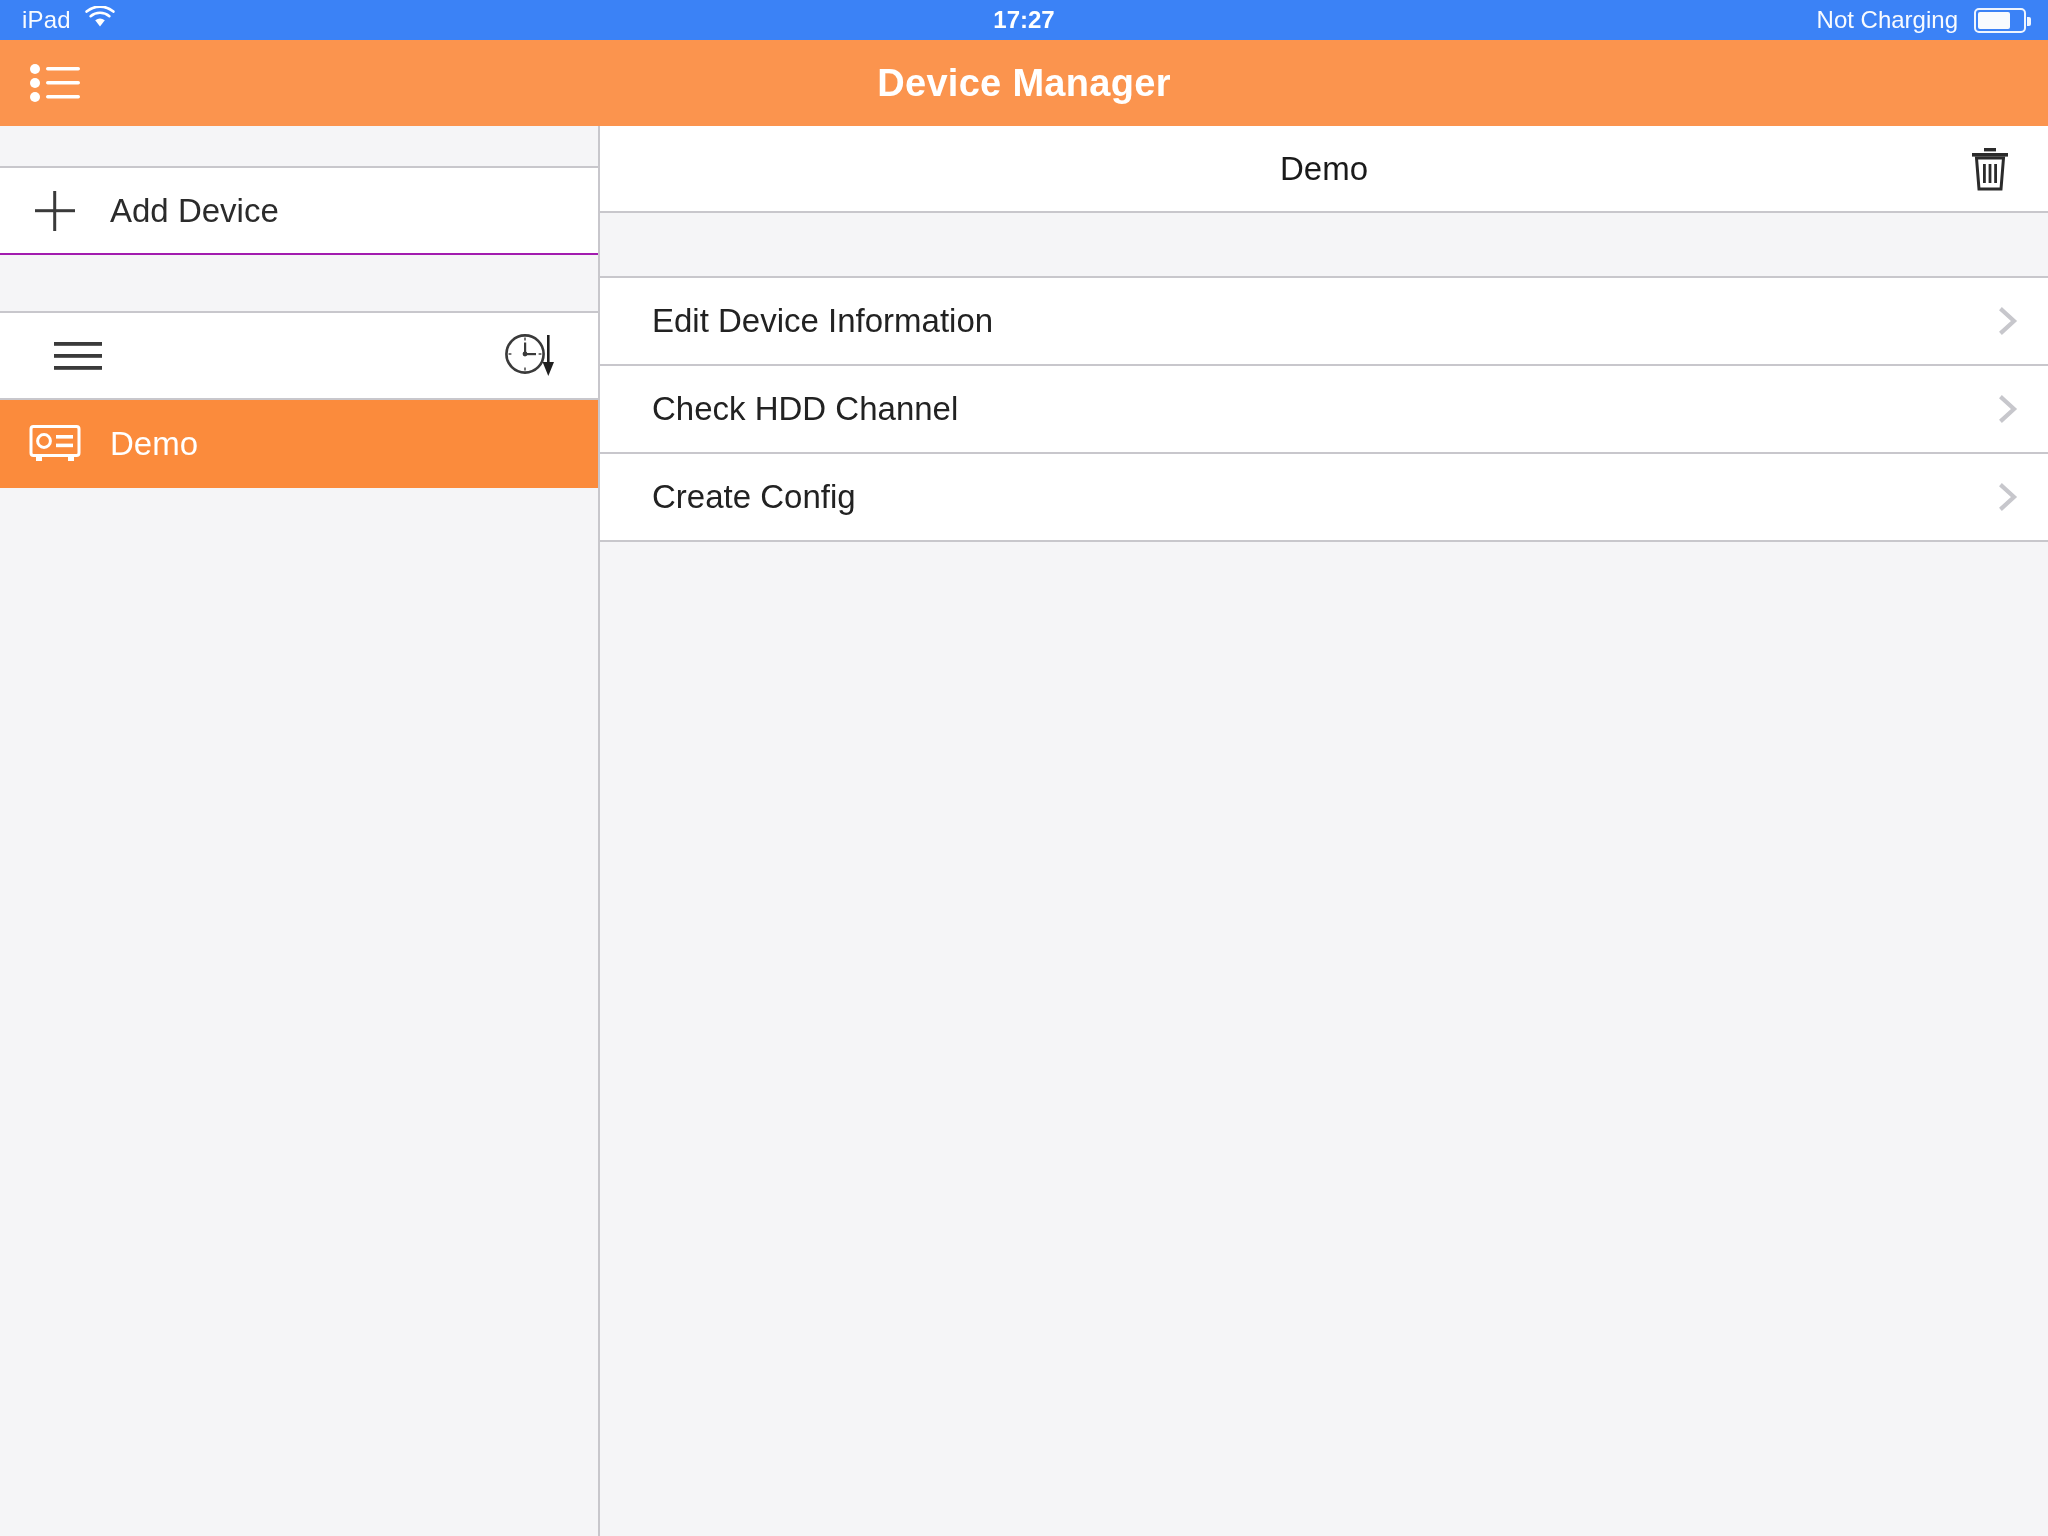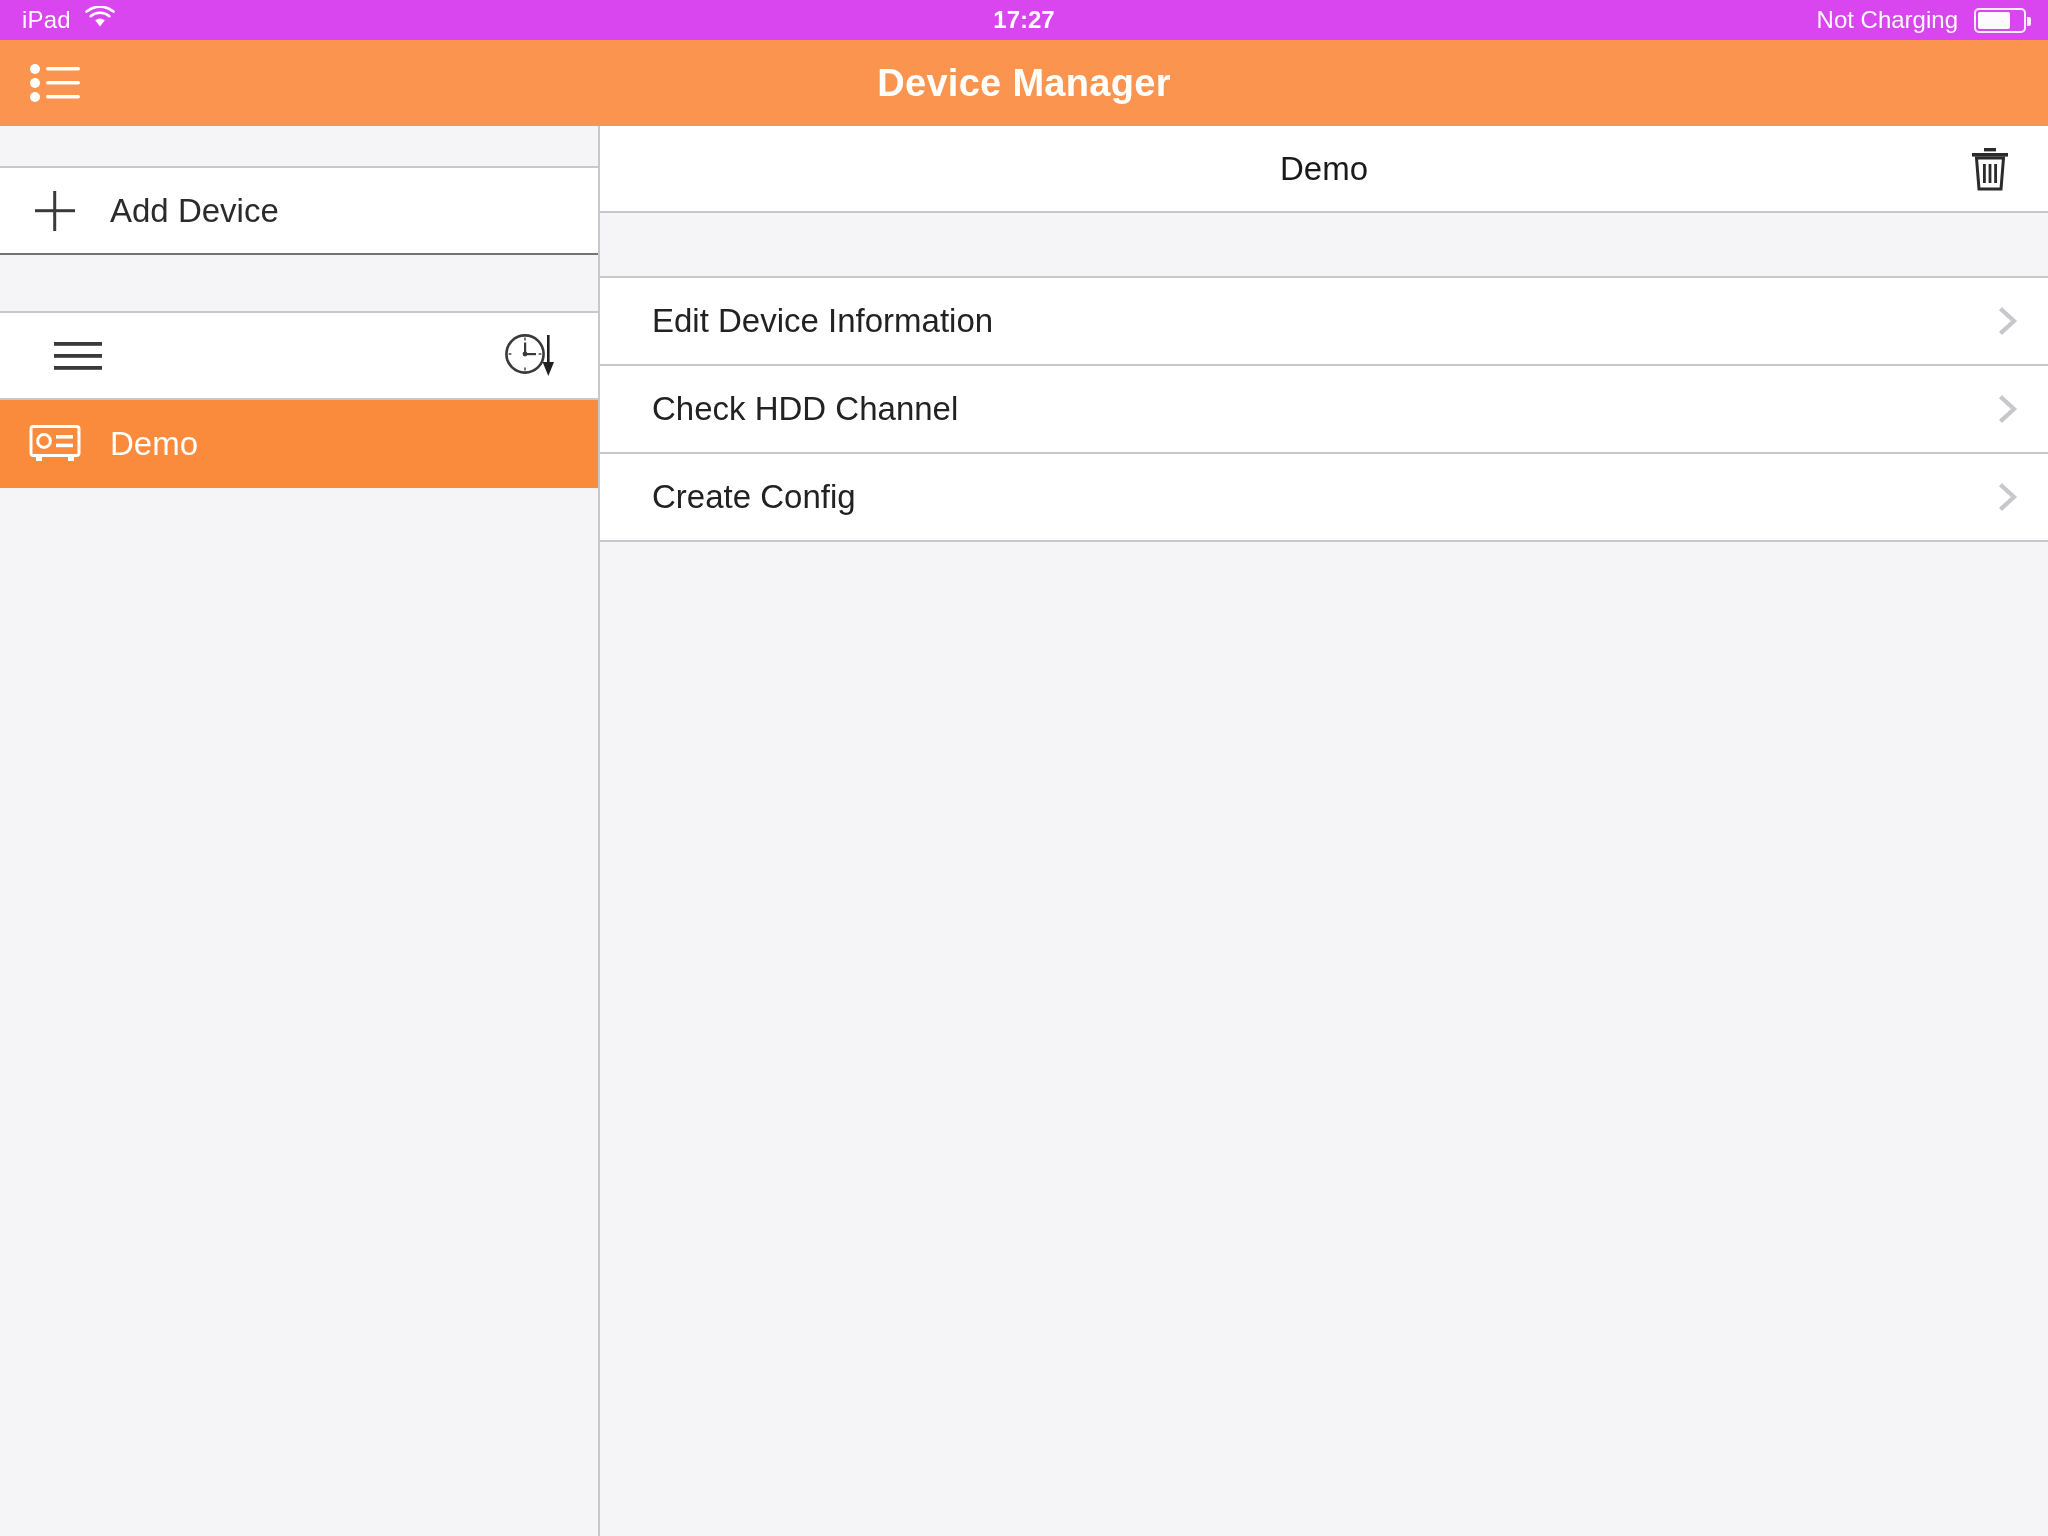--- a/index.html
+++ b/index.html
@@ -8,21 +8,21 @@
     font-family: "Liberation Sans", sans-serif;
     background: #ffffff;
     overflow: hidden;
     -webkit-font-smoothing: antialiased;
   }
   .screen { position: relative; width: 2048px; height: 1536px; display: flex; flex-direction: column; }
 
   
   .statusbar {
     height: 40px; flex: 0 0 40px;
-    background: #d946ef;
+    background: #3b82f6;
     color: #ffffff;
     display: flex; align-items: center;
     position: relative;
     padding: 0 22px;
     font-size: 24px;
   }
   .sb-left { display: flex; align-items: center; gap: 14px; }
   .sb-device { font-size: 24px; letter-spacing: .2px; color: #ffffff; opacity: .97; }
   .sb-center {
     position: absolute; left: 0; right: 0; top: 0; bottom: 0;
@@ -71,21 +71,21 @@
   .sidebar {
     width: 600px; flex: 0 0 600px;
     background: #F5F5F7;
     border-right: 2px solid #C8C7CC;
     display: flex; flex-direction: column;
   }
   .side-spacer-top { height: 42px; background: #F5F5F7; border-bottom: 2px solid #C8C7CC; }
   .side-row {
     height: 87px; background: #ffffff;
     display: flex; align-items: center;
-    border-bottom: 2px solid #737373;
+    border-bottom: 2px solid #a21caf;
     cursor: pointer;
   }
   .side-row .ico {
     width: 110px; flex: 0 0 110px;
     display: flex; align-items: center; justify-content: center;
   }
   .side-row .lbl { font-size: 33px; color: #2b2b2b; font-weight: 400; }
   .side-gap { height: 58px; background: #F5F5F7; border-bottom: 2px solid #C8C7CC; }
   .side-toolbar {
     height: 87px; background: #ffffff;

